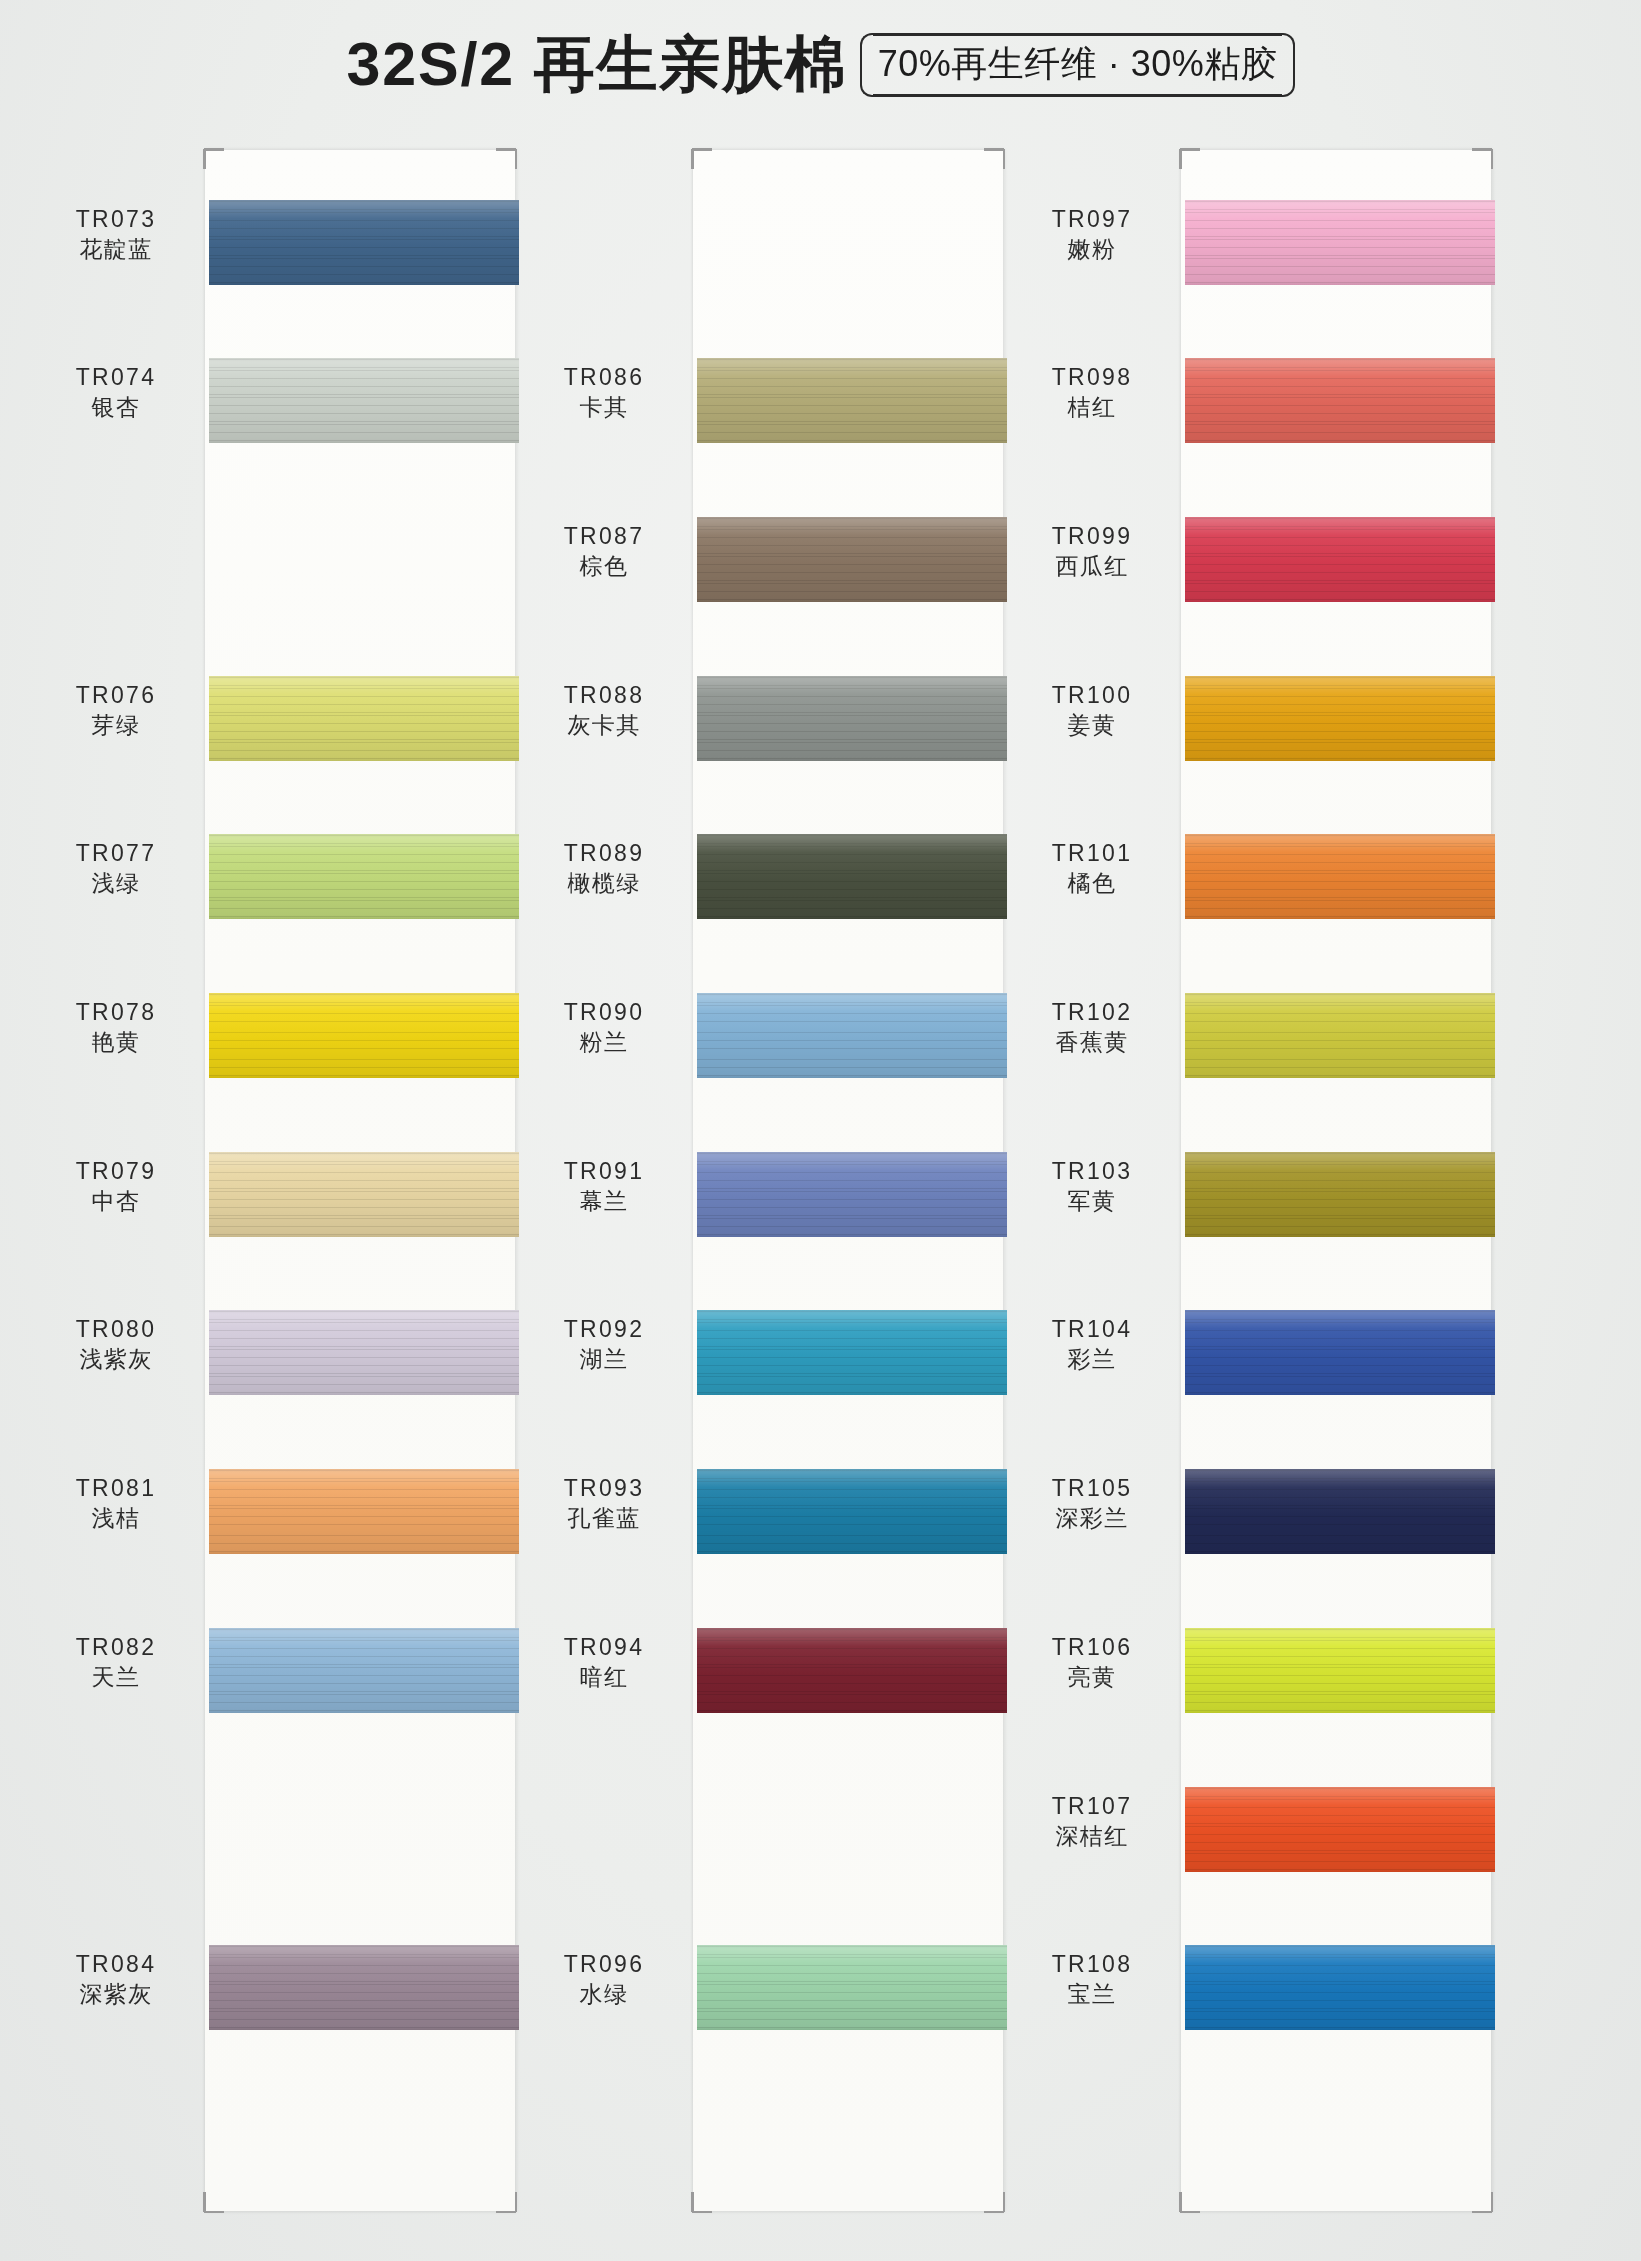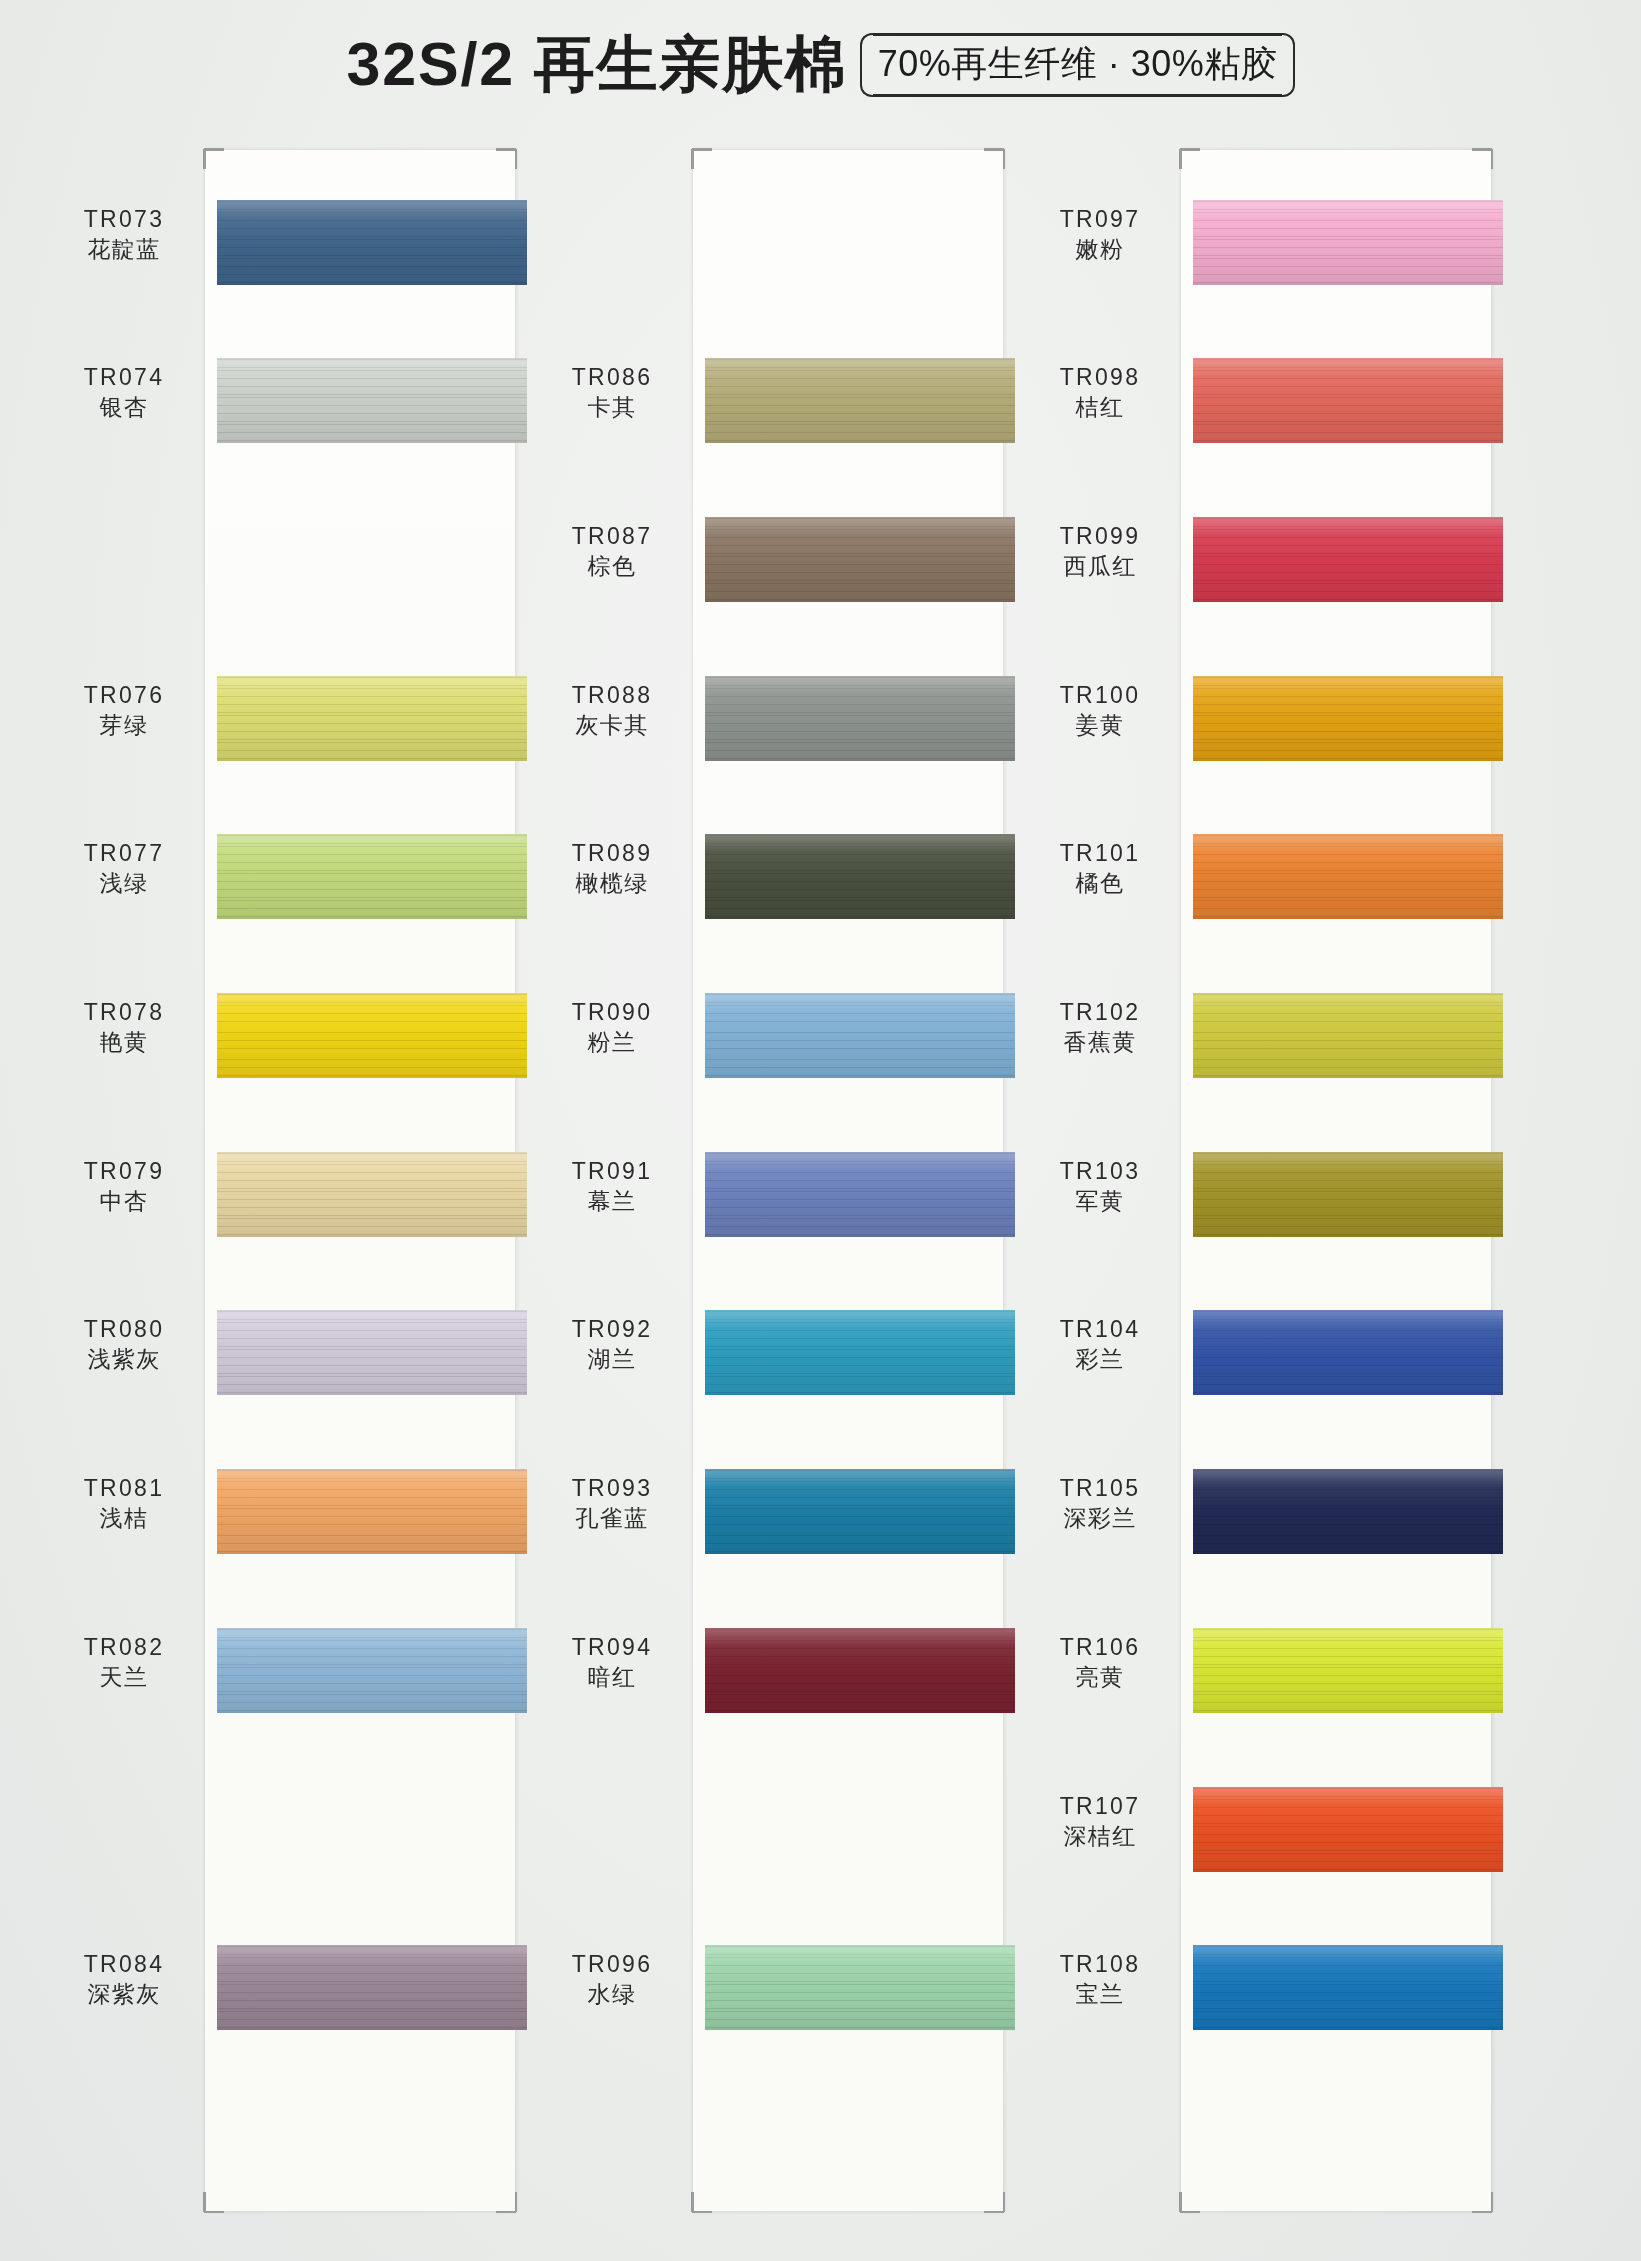--- a/index.html
+++ b/index.html
@@ -59,21 +59,21 @@
   .tick-tr{top:-0.9px;right:-1.8px;}
   .tick-bl{bottom:-0.9px;left:-1.8px;}
   .tick-br{bottom:-0.9px;right:-1.8px;}
   .strip-tick-h{position:absolute;height:2.3px;width:20px;background:#9a9a9a;}
   .tickh-tl{top:-1.8px;left:-0.9px;}
   .tickh-bl{bottom:-1.8px;left:-0.9px;}
   .tickh-tr{top:-1.8px;right:-0.9px;}
   .tickh-br{bottom:-1.8px;right:-0.9px;}
 
   
-  .swatch{position:absolute;left:12px;width:488px;height:159px;text-decoration:underline;}
+  .swatch{position:absolute;left:4px;width:488px;height:159px;text-decoration:underline;}
   .label{
     position:absolute;left:0;top:42px;width:170px;
     text-align:center;color:#2b2b2b;line-height:1.16;
   }
   .code{font-size:23px;letter-spacing:2.3px;white-space:nowrap;}
   .cname{font-size:23px;letter-spacing:1.4px;margin-top:3.6px;white-space:nowrap;}
 
   .yarn{
     position:absolute;left:178px;width:310px;height:85px;top:36px;
     overflow:hidden;

